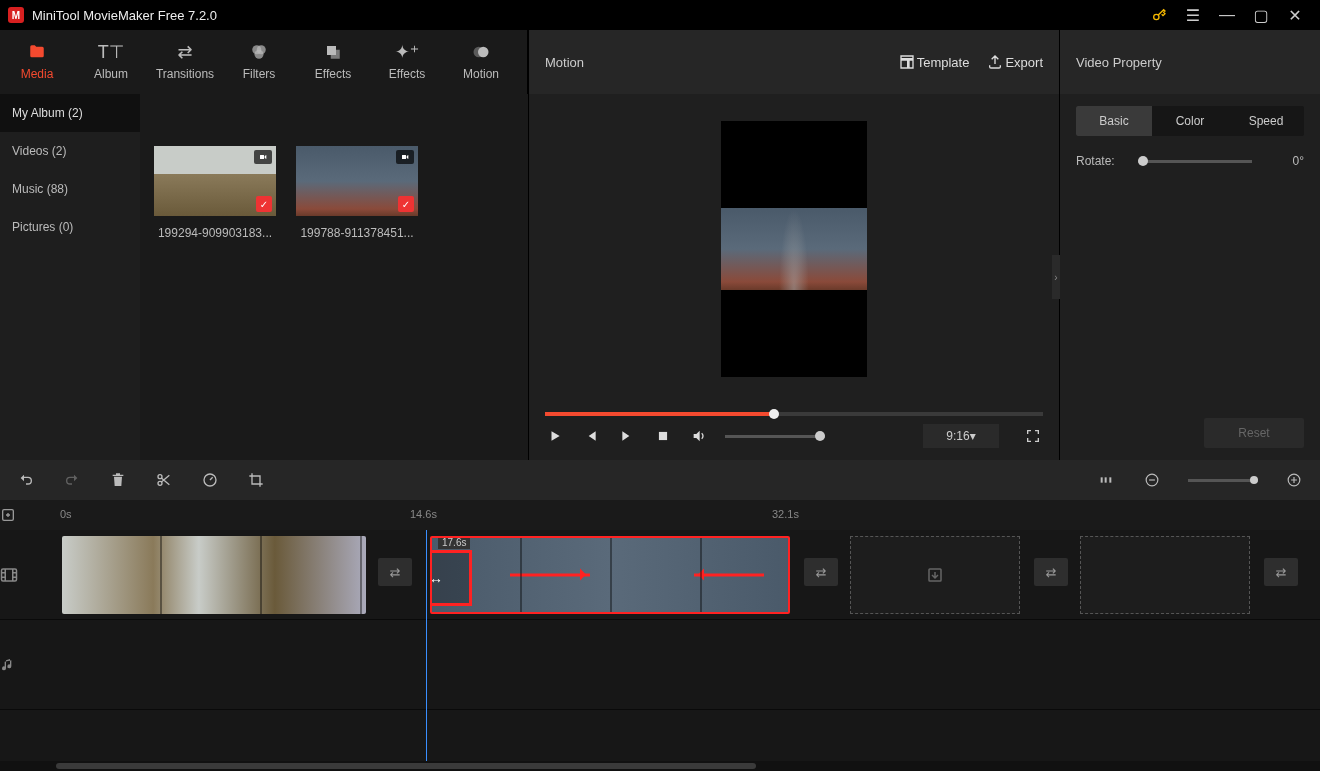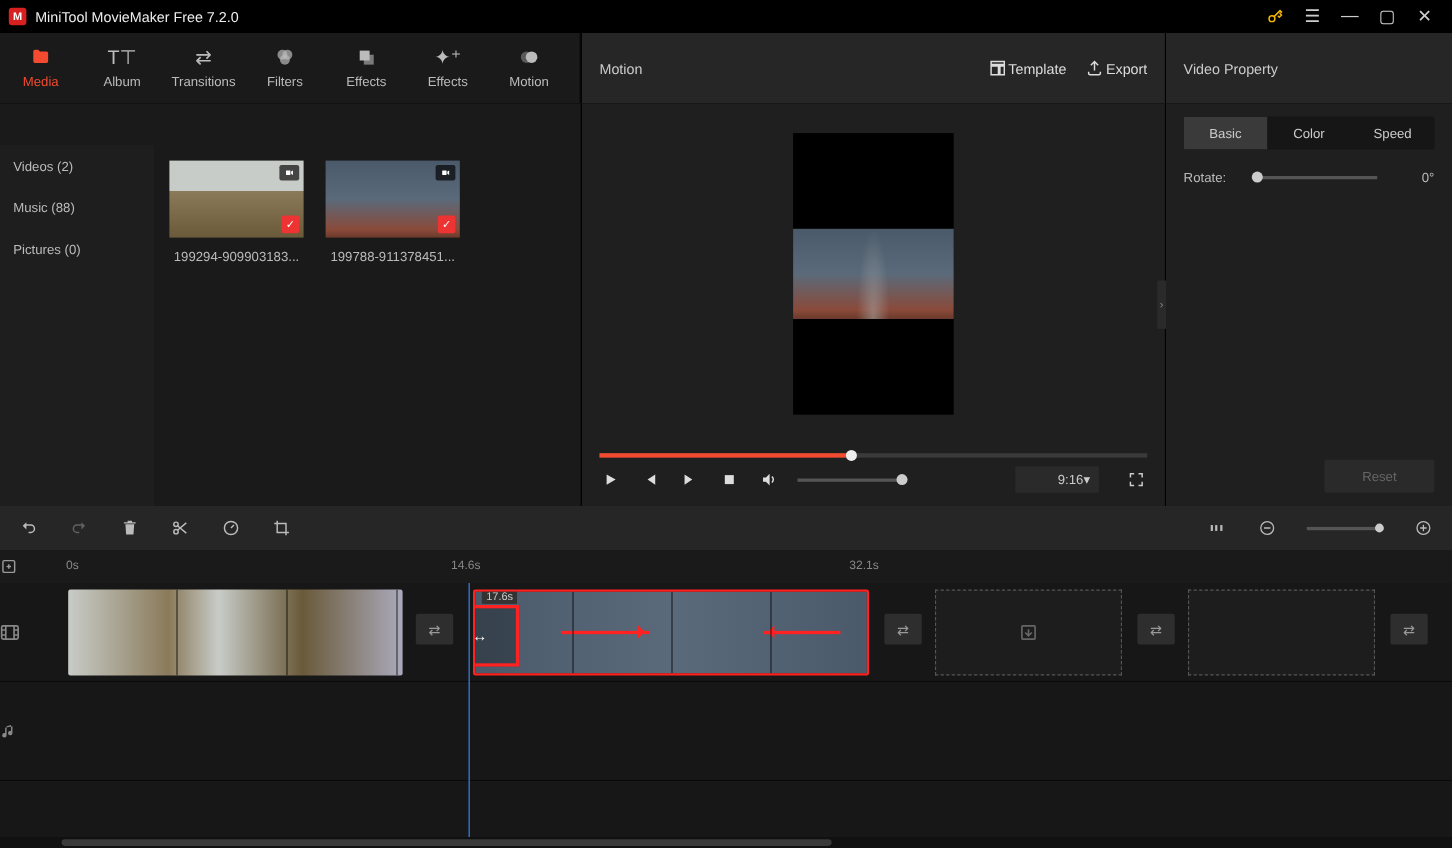--- a/index.html
+++ b/index.html
@@ -60,21 +60,21 @@
 .progress { height: 4px; background: #3a3a3a; position: relative; margin-bottom: 8px; }
 .progress .fill { position: absolute; left: 0; top: 0; bottom: 0; width: 46%; background: #f44a2f; }
 .progress .knob { position: absolute; top: 50%; left: 46%; width: 10px; height: 10px; background: #eee; border-radius: 50%; transform: translate(-50%, -50%); }
 .time-row { display: flex; justify-content: flex-end; font-size: 13px; gap: 4px; margin-bottom: 8px; }
 .time-row .cur { color: #f44a2f; }
 .time-row .sep, .time-row .tot { color: #bbb; }
 .ctrl-row { display: flex; align-items: center; gap: 16px; }
 .ctrl-btn { width: 20px; height: 20px; display: flex; align-items: center; justify-content: center; color: #ddd; cursor: pointer; font-size: 14px; }
 .vol-slider { width: 100px; height: 3px; background: #555; position: relative; }
 .vol-slider .vknob { position: absolute; right: 0; top: 50%; width: 10px; height: 10px; background: #ccc; border-radius: 50%; transform: translate(0, -50%); }
-.ratio-dd { margin-left: auto; width: 76px; height: 24px; background: #2a2a2a; display: flex; align-items: center; justify-content: flex-end; padding: 0 8px; font-size: 12px; color: #ccc; cursor: pointer; }
+.ratio-dd { margin-left: auto; width: 76px; height: 24px; background: #2a2a2a; display: flex; align-items: center; justify-content: center; padding: 0 8px; font-size: 12px; color: #ccc; cursor: pointer; }
 .fullscr { width: 20px; height: 20px; display: flex; align-items: center; justify-content: center; cursor: pointer; color: #ccc; margin-left: 8px; }
 
 
 .prop-panel { width: 260px; background: #1f1f1f; padding: 12px 16px; position: relative; }
 .prop-tabs { display: flex; background: #161616; border-radius: 2px; overflow: hidden; margin-bottom: 18px; }
 .prop-tab { flex: 1; text-align: center; padding: 8px 0; font-size: 12px; color: #ccc; cursor: pointer; }
 .prop-tab.active { background: #3a3a3a; }
 .prop-row { display: flex; align-items: center; font-size: 12px; color: #bbb; margin-bottom: 18px; gap: 12px; }
 .prop-row .lbl { width: 50px; }
 .flip-btn { width: 28px; height: 22px; background: #2e2e2e; display: flex; align-items: center; justify-content: center; cursor: pointer; font-size: 12px; color: #ccc; margin-left: 8px; }
@@ -212,20 +212,23 @@
     <div class="prop-header">
       <span>Video Property</span>
     </div>
   </div>
 </div>
 
 <div class="main">
 
   <div class="media-panel">
     <div class="media-top">
+      <div class="album-tab">
+          <span>My Album (2)</span>
+        </div>
     </div>
     <div class="media-body">
       <div class="media-sidebar">
         <div class="ms-item"><span>Videos (2)</span></div>
         <div class="ms-item"><span>Music (88)</span></div>
         <div class="ms-item"><span>Pictures (0)</span></div>
       </div>
       <div class="media-grid">
         <div class="media-item">
           <div class="thumb landscape">

